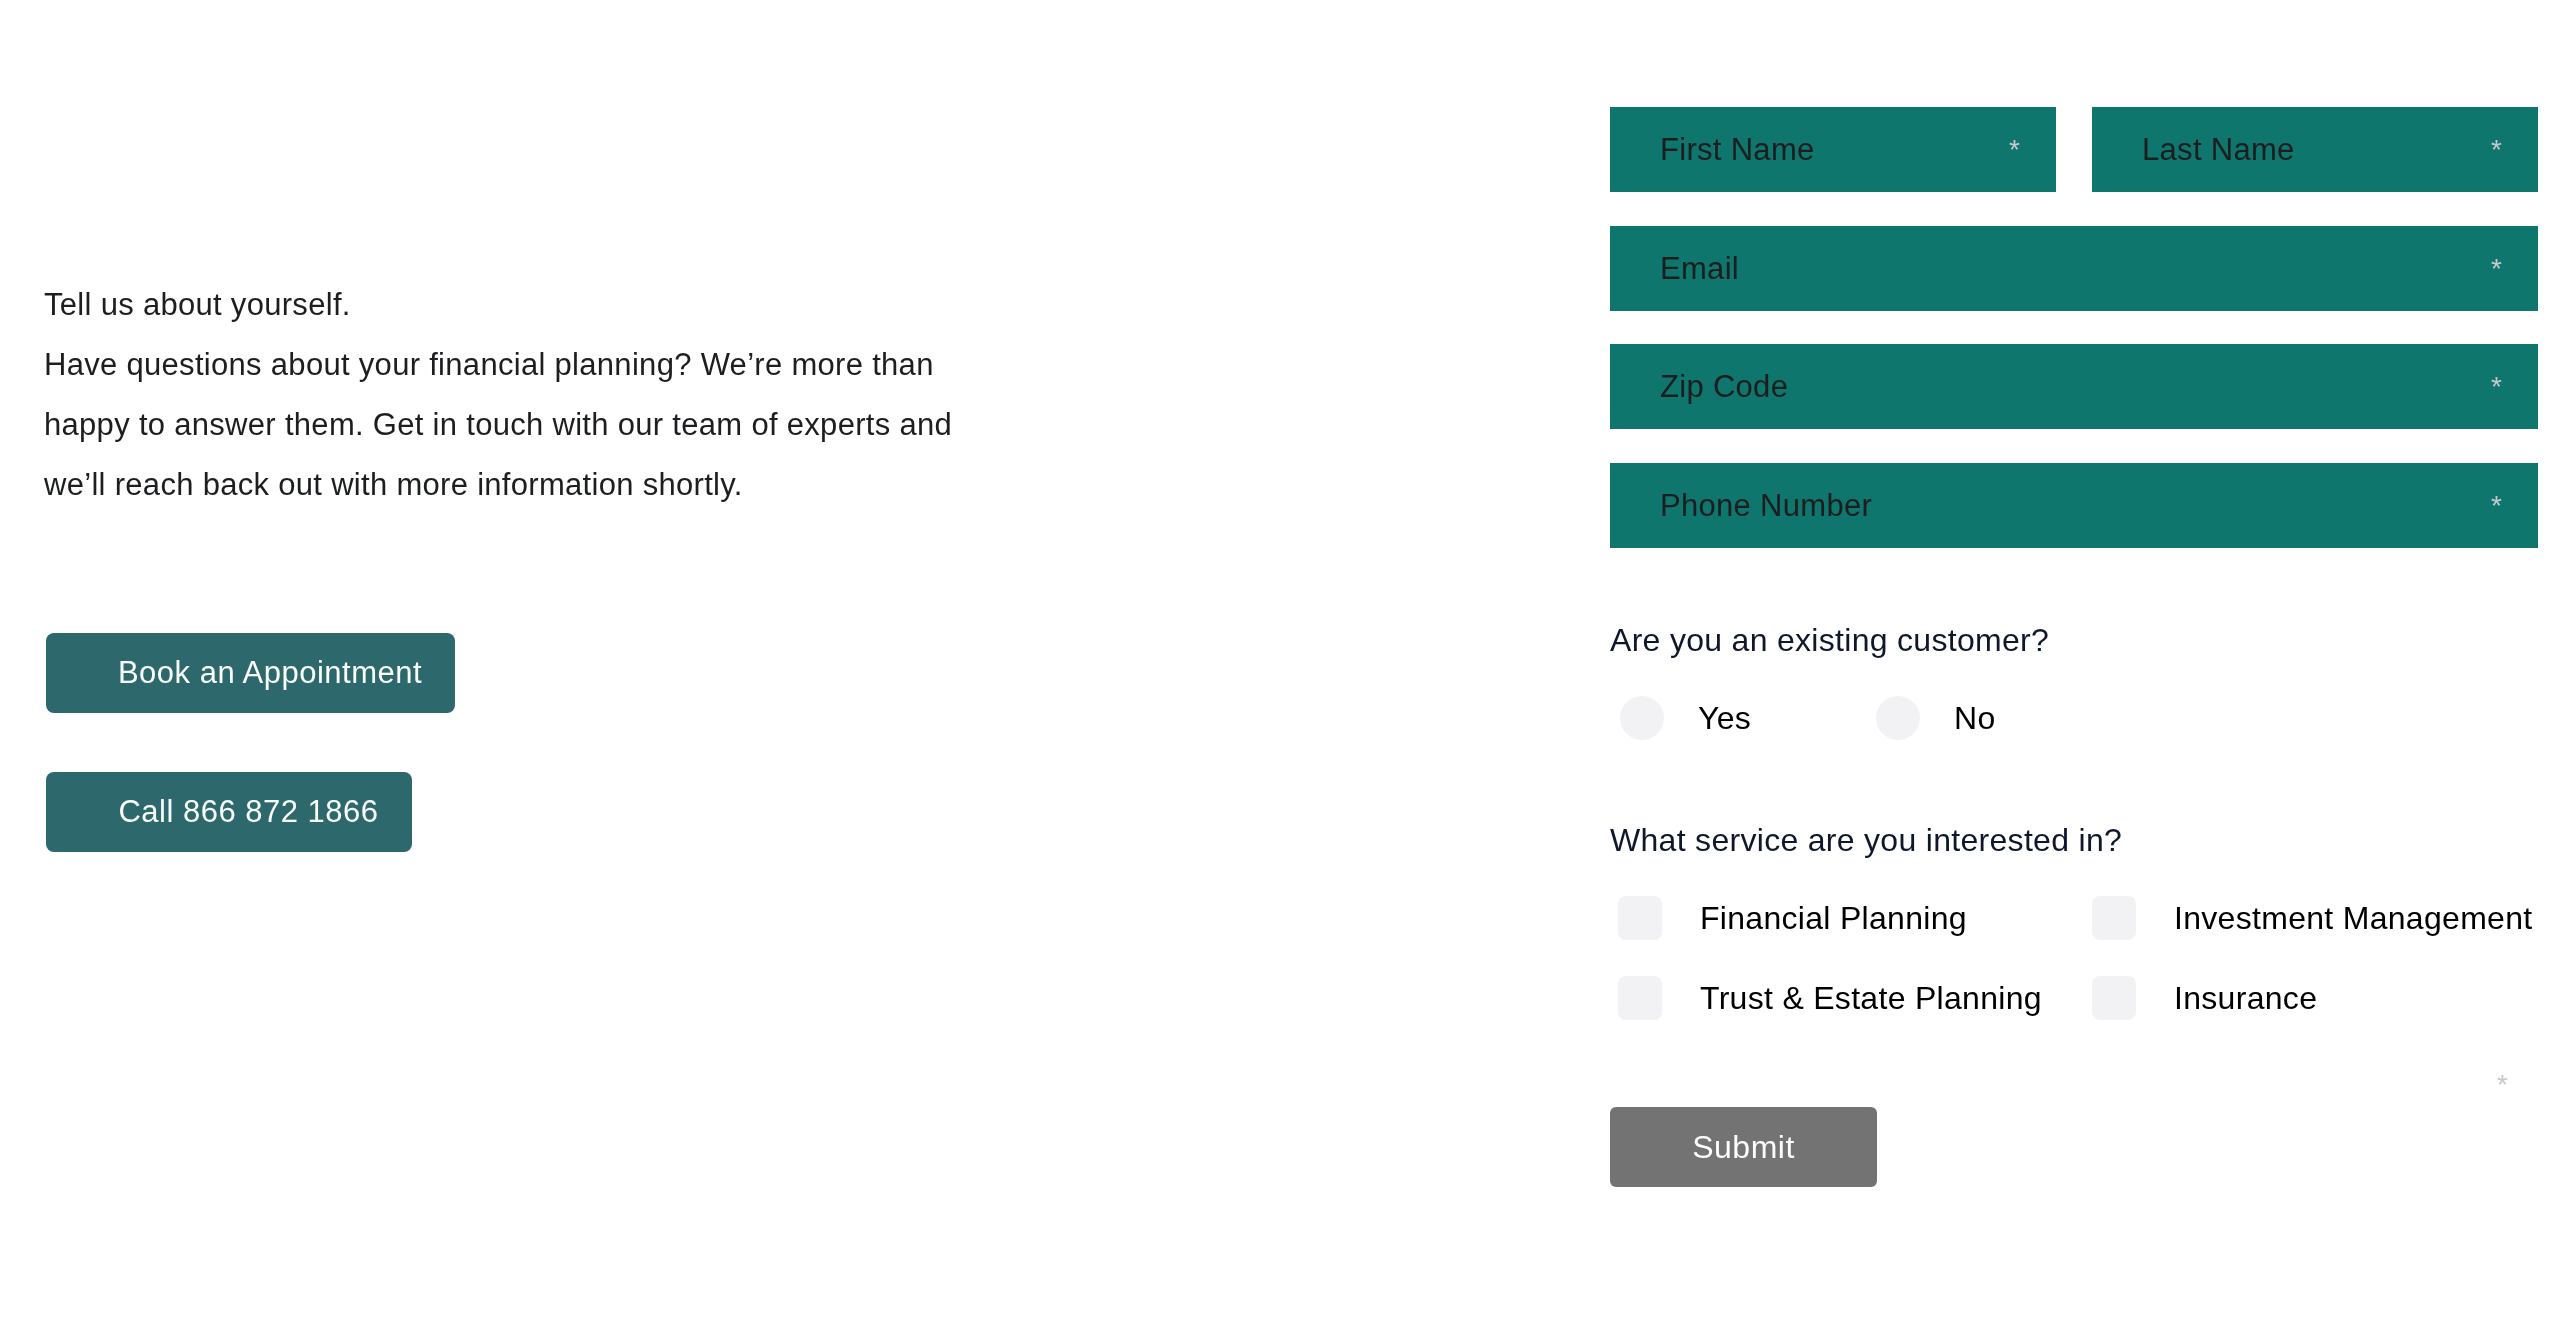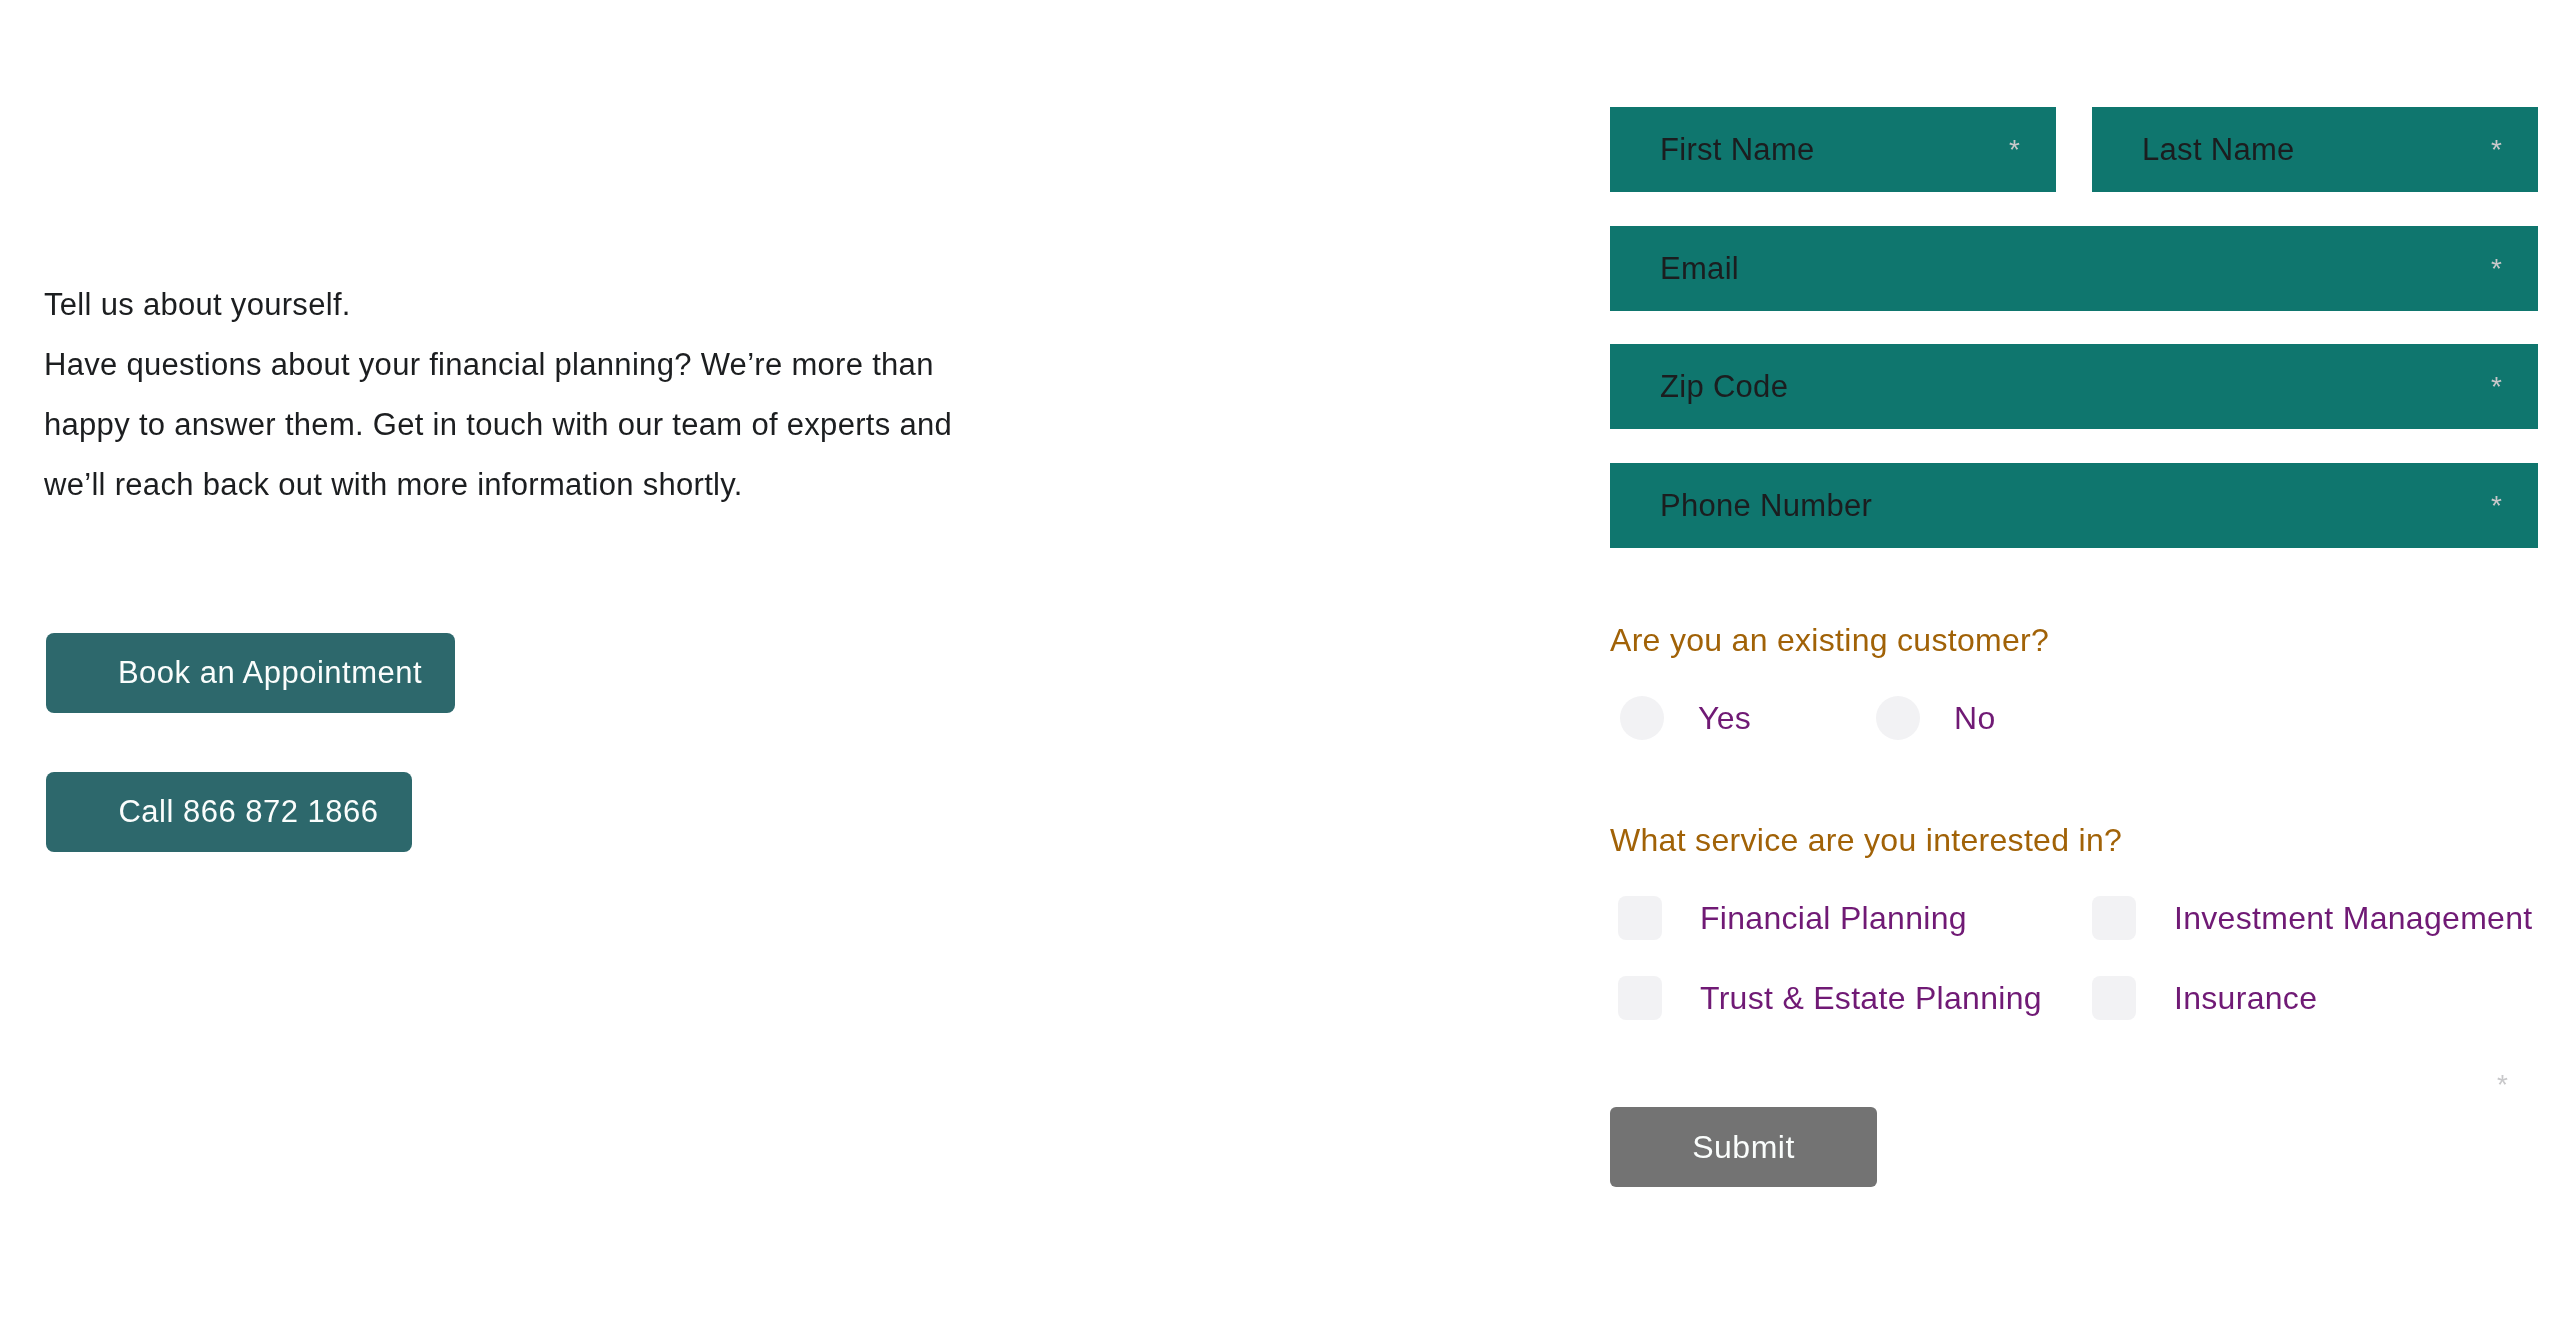--- a/index.html
+++ b/index.html
@@ -100,21 +100,21 @@
     top: 50%;
     transform: translateY(-50%);
     font-size: 28px;
     color: #c8c8ca;
   }
 
   .question-label {
     font-size: 32px;
     line-height: 36px;
     letter-spacing: 0.3px;
-    color: #a16207;
+    color: #0f172a;
   }
   .q-customer { margin-top: 74px; }
   .q-service  { margin-top: 82px; }
 
   .radio-row {
     margin-top: 38px;
     display: flex;
     align-items: center;
   }
   .radio-option { display: flex; align-items: center; cursor: pointer; }
@@ -123,21 +123,21 @@
   .radio-circle {
     width: 44px;
     height: 44px;
     border-radius: 50%;
     background: #f2f2f4;
   }
   .opt-label {
     margin-left: 34px;
     font-size: 32px;
     letter-spacing: 0.3px;
-    color: #701a75;
+    color: #000000;
   }
 
   .checkbox-grid {
     position: relative;
     margin-top: 38px;
     display: grid;
     grid-template-columns: 482px 446px;
     row-gap: 36px;
   }
   .checkbox-option { display: flex; align-items: center; cursor: pointer; }

